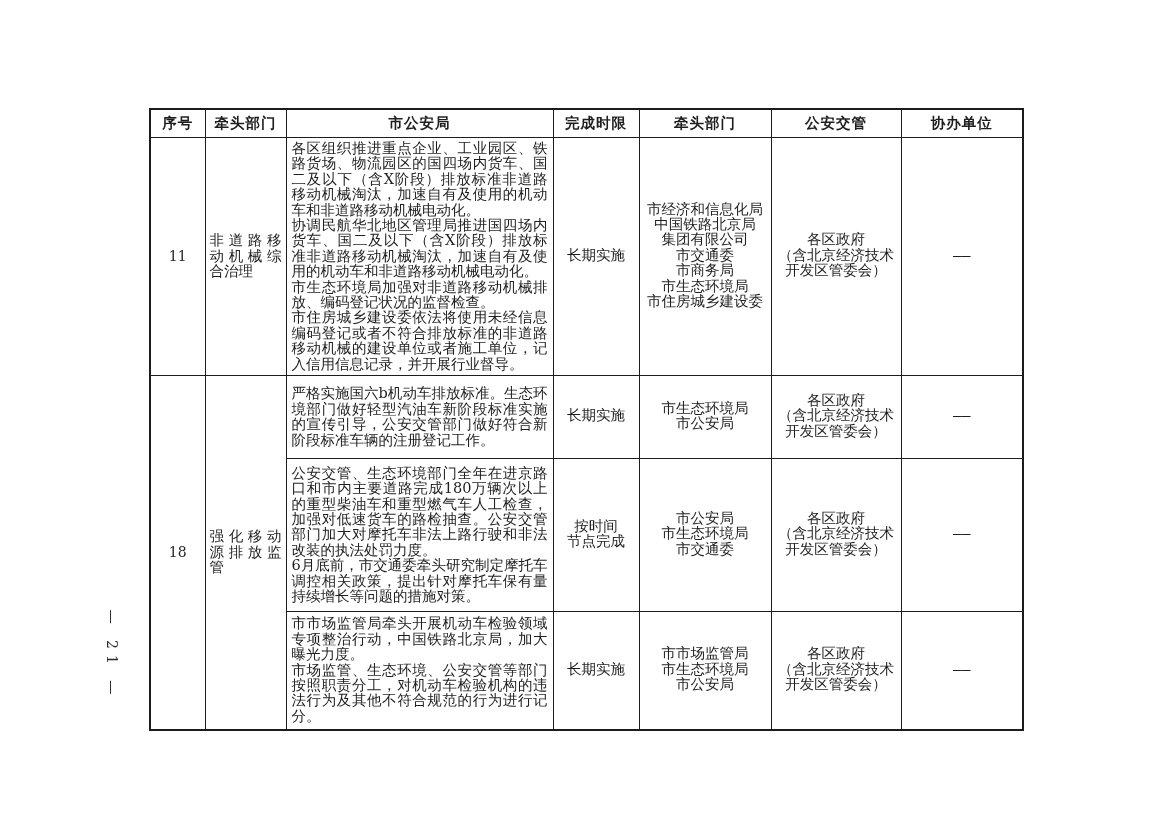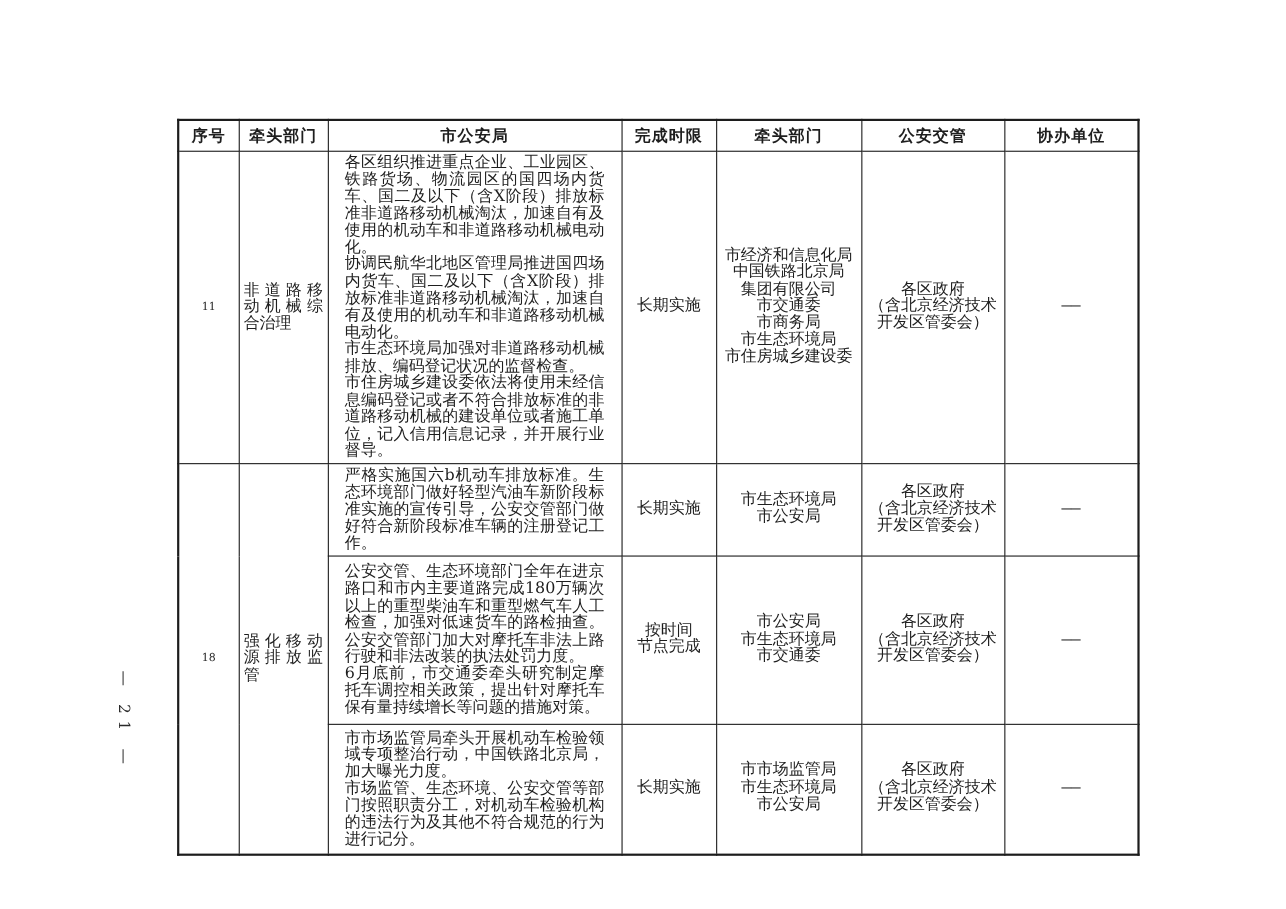--- a/index.html
+++ b/index.html
@@ -32,21 +32,21 @@
     transform: rotate(90deg);
     white-space: nowrap;
     font-size: 14px;
     letter-spacing: 6px;
     color: #2a2a2a;
   }
 
   
   table.doc-table {
     position: absolute;
-    left: 161px;
+    left: 149px;
     top: 108px;
     width: 873px;
     border-collapse: collapse;
     table-layout: fixed;
     border: 2px solid #1c1c1c;
   }
   .doc-table th, .doc-table td {
     border: 1px solid #1c1c1c;
     padding: 0;
     overflow: hidden;
@@ -60,29 +60,29 @@
     vertical-align: middle;
     letter-spacing: 1px;
   }
   .doc-table td {
     font-size: 14.5px;
     line-height: 15.4px;
     vertical-align: middle;
   }
   td.c-no {
     text-align: center;
-    font-size: 10px;
+    font-size: 14px;
   }
   td.c-task {
     text-align: justify;
     padding: 0 4px;
   }
   td.c-measures {
     text-align: justify;
-    padding: 3px 15px;
+    padding: 3px 5px;
     white-space: pre-line;
     vertical-align: middle;
     margin-left: 16px;
   }
   td.c-center {
     text-align: center;
     white-space: pre-line;
     font-family: Liberation Mono, monospace;
   }
   tr.h-r11   { height: 232px; }

